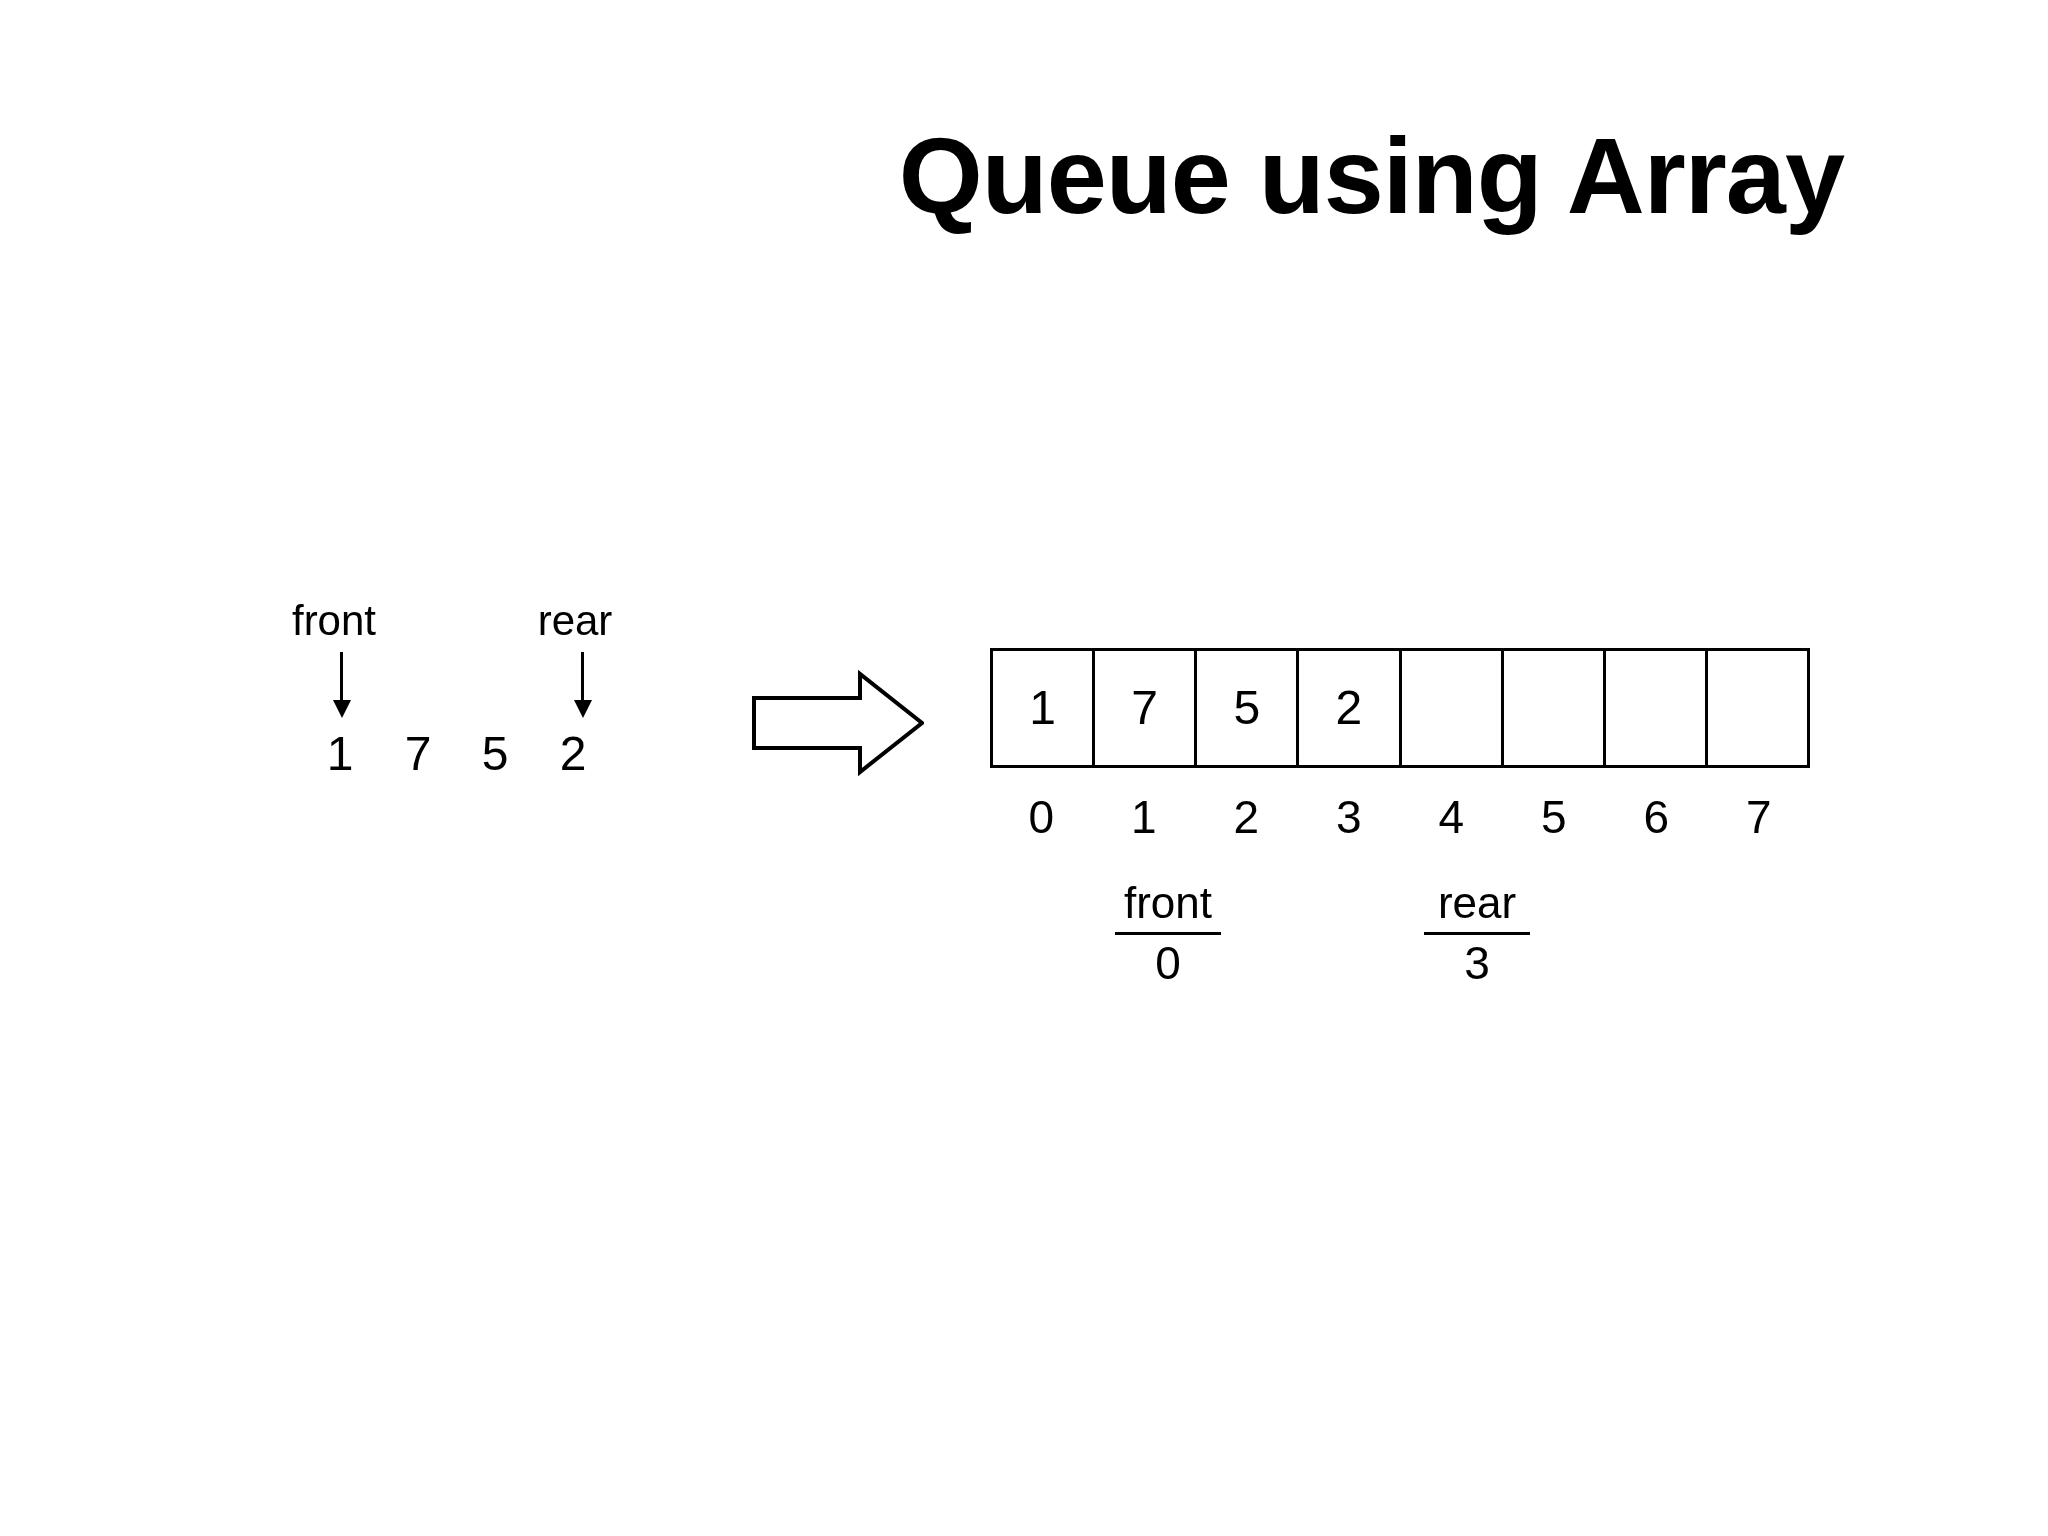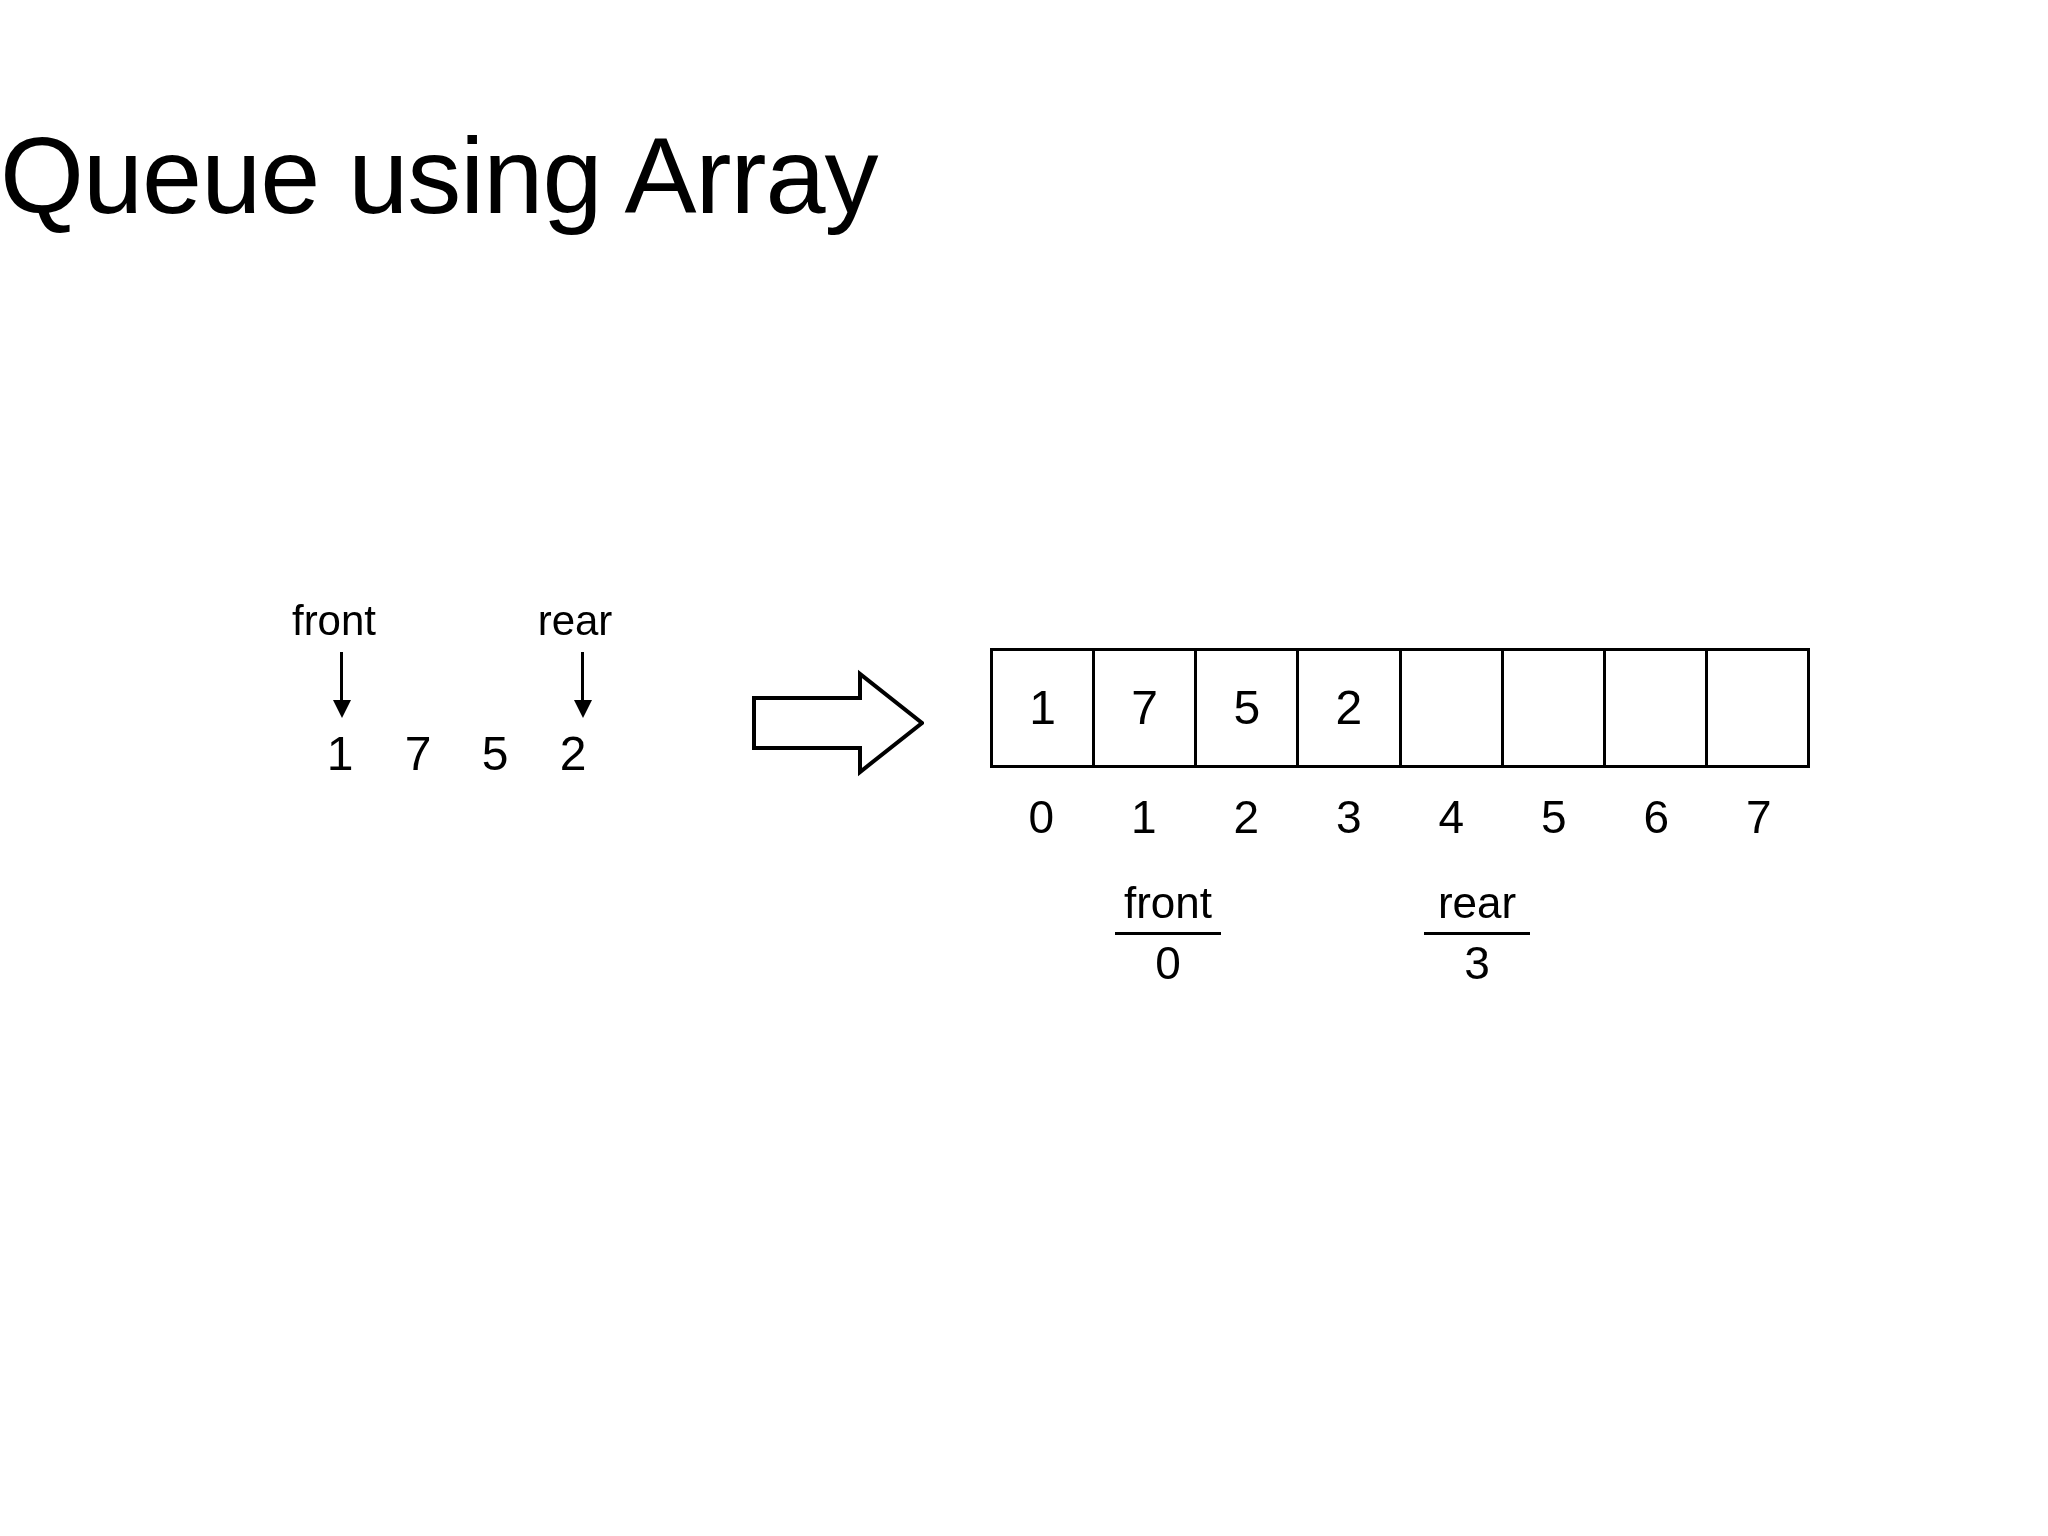--- a/index.html
+++ b/index.html
@@ -15,24 +15,24 @@
     font-family: "Liberation Sans", sans-serif;
     color: #000000;
   }
 
   
   .slide-title {
     position: absolute;
     left: 0;
     top: 122px;
     width: 1844px;
-    text-align: left;
+    text-align: right;
     font-size: 108px;
     line-height: 1.0;
-    font-weight: 400;
+    font-weight: 700;
     color: #000000;
     letter-spacing: -1px;
     white-space: nowrap;
   }
 
   
   .left-group {
     position: absolute;
     left: 250px;
     top: 590px;

